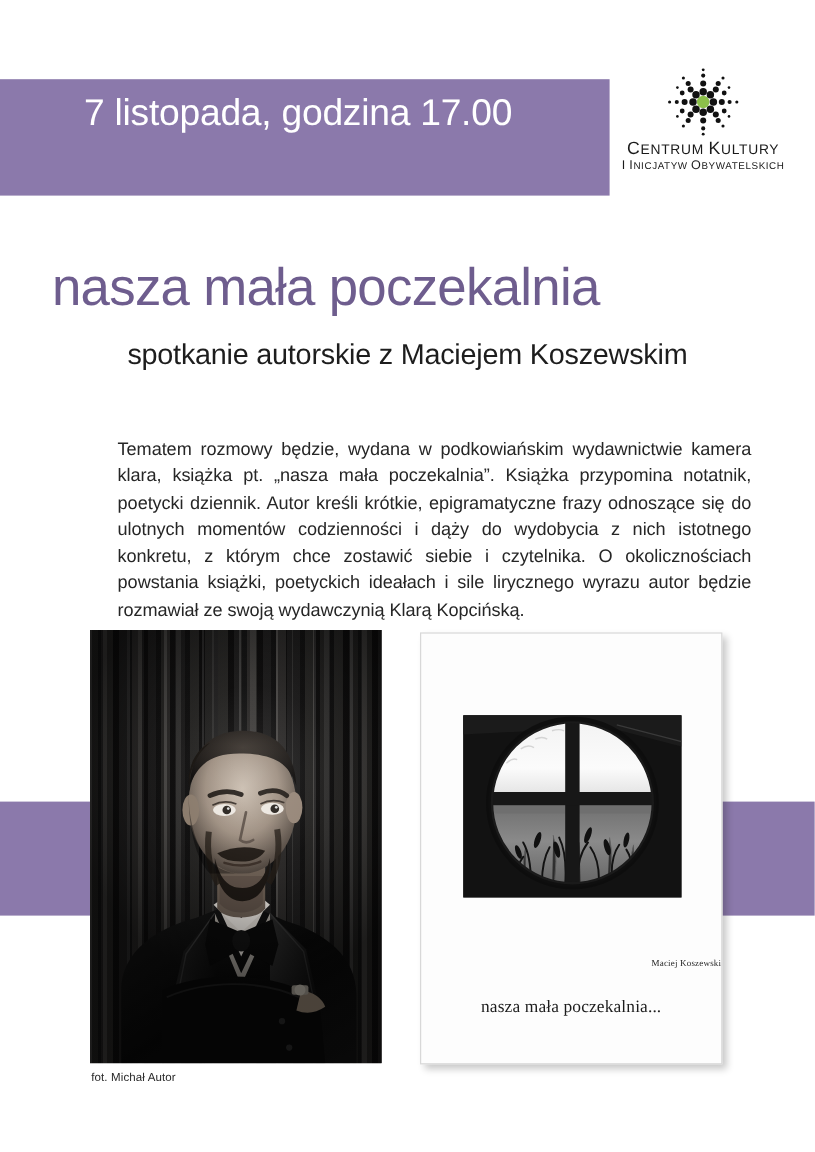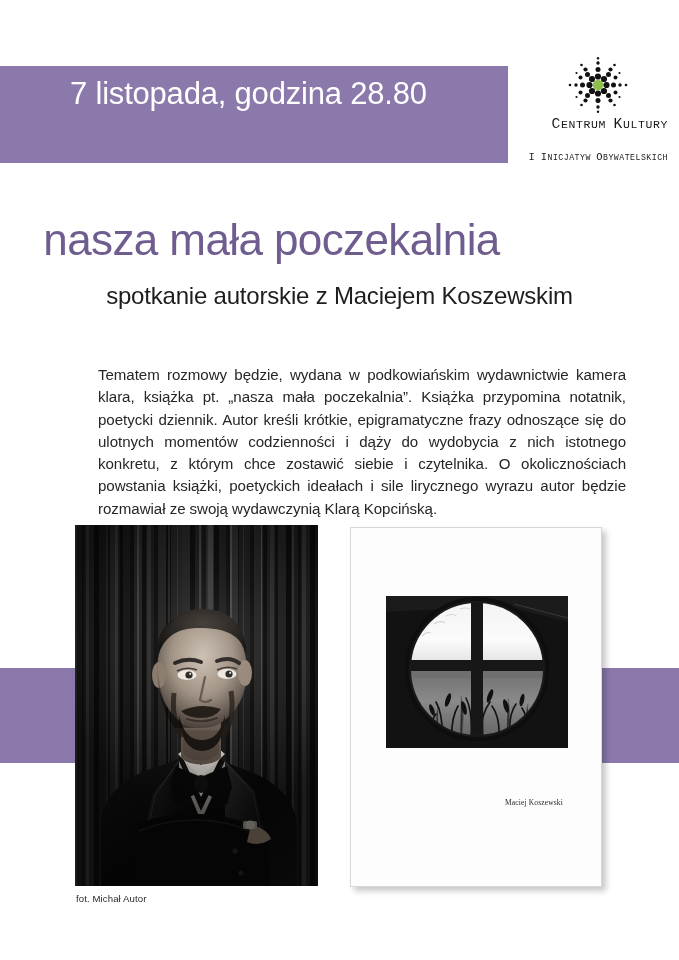--- a/index.html
+++ b/index.html
@@ -50,45 +50,44 @@
     font-size: 31px;
     line-height: 43px;
     font-weight: 400;
     letter-spacing: -0.2px;
   }
   #header-text .hline { display: block; white-space: nowrap; }
 
   
   #logo {
     position: absolute;
-    left: 528px;
+    left: 516px;
     top: 56px;
     width: 140px;
-    text-align: right;
-    font-family: Liberation Mono, monospace;
+    text-align: center;
   }
   #logo-mark {
     display: block;
     margin: 0 auto;
   }
   #logo-name {
     display: block;
     font-size: 11.5px;
     letter-spacing: 0.6px;
     color: #1a1a1a;
     margin-top: 2px;
     white-space: nowrap;
     font-weight: 400;
   }
   #logo-sub {
     display: block;
     font-size: 8.2px;
     letter-spacing: 0.5px;
     color: #1a1a1a;
-    margin-top: 19px;
+    margin-top: 1px;
     white-space: nowrap;
     font-weight: 400;
   }
   .smallcaps-first { font-size: 1.28em; }
 
   
   #poster-title {
     position: absolute;
     left: 0;
     top: 214px;
@@ -186,21 +185,20 @@
     height: 152px;
     overflow: hidden;
     background: #131313;
   }
   .bw-svg { position: absolute; inset: 0; }
   #book-author {
     position: absolute;
     left: 0;
     top: 270px;
     width: 100%;
-    padding-right: 38px;
     box-sizing: border-box;
     text-align: right;
     font-family: "Liberation Serif", serif;
     font-size: 7.5px;
     color: #262626;
     letter-spacing: 0.15px;
   }
   #book-title {
     position: absolute;
     left: 0;
@@ -222,21 +220,21 @@
     color: #2a2a2a;
     letter-spacing: 0.1px;
   }
 </style>
 </head>
 <body>
 
 <div id="header-band" class="band"></div>
 
 <div id="header-text">
-  <span class="hline">7 listopada, godzina 28.80</span>
+  <span class="hline">7 listopada, godzina 17.00</span>
 </div>
 
 <div id="logo">
   <svg id="logo-mark" class="logo-mark" width="72" height="58" viewBox="0 0 72 58">
     <g fill="#111111">
 
       <circle cx="36" cy="29" r="5.2" fill="#8cc04a"></circle>
 
       <circle cx="36" cy="20.5" r="3.1"></circle>
       <circle cx="42" cy="23" r="3.1"></circle>
@@ -465,15 +463,16 @@
 
       <g stroke="#c9c9c9" stroke-width="1.2" opacity="0.75" fill="none">
         <path d="M48 28 q6 -4 11 -1"></path>
         <path d="M60 20 q6 -3 10 0"></path>
         <path d="M74 13 q6 -2 10 0"></path>
         <path d="M36 40 q5 -5 9 -3"></path>
       </g>
     </svg>
   </div>
   <div id="book-author">Maciej Koszewski</div>
+  <div id="book-title">nasza mała poczekalnia...</div>
 </div>
 
 <div id="photo-credit">fot. Michał Autor</div>
 
 </body></html>

